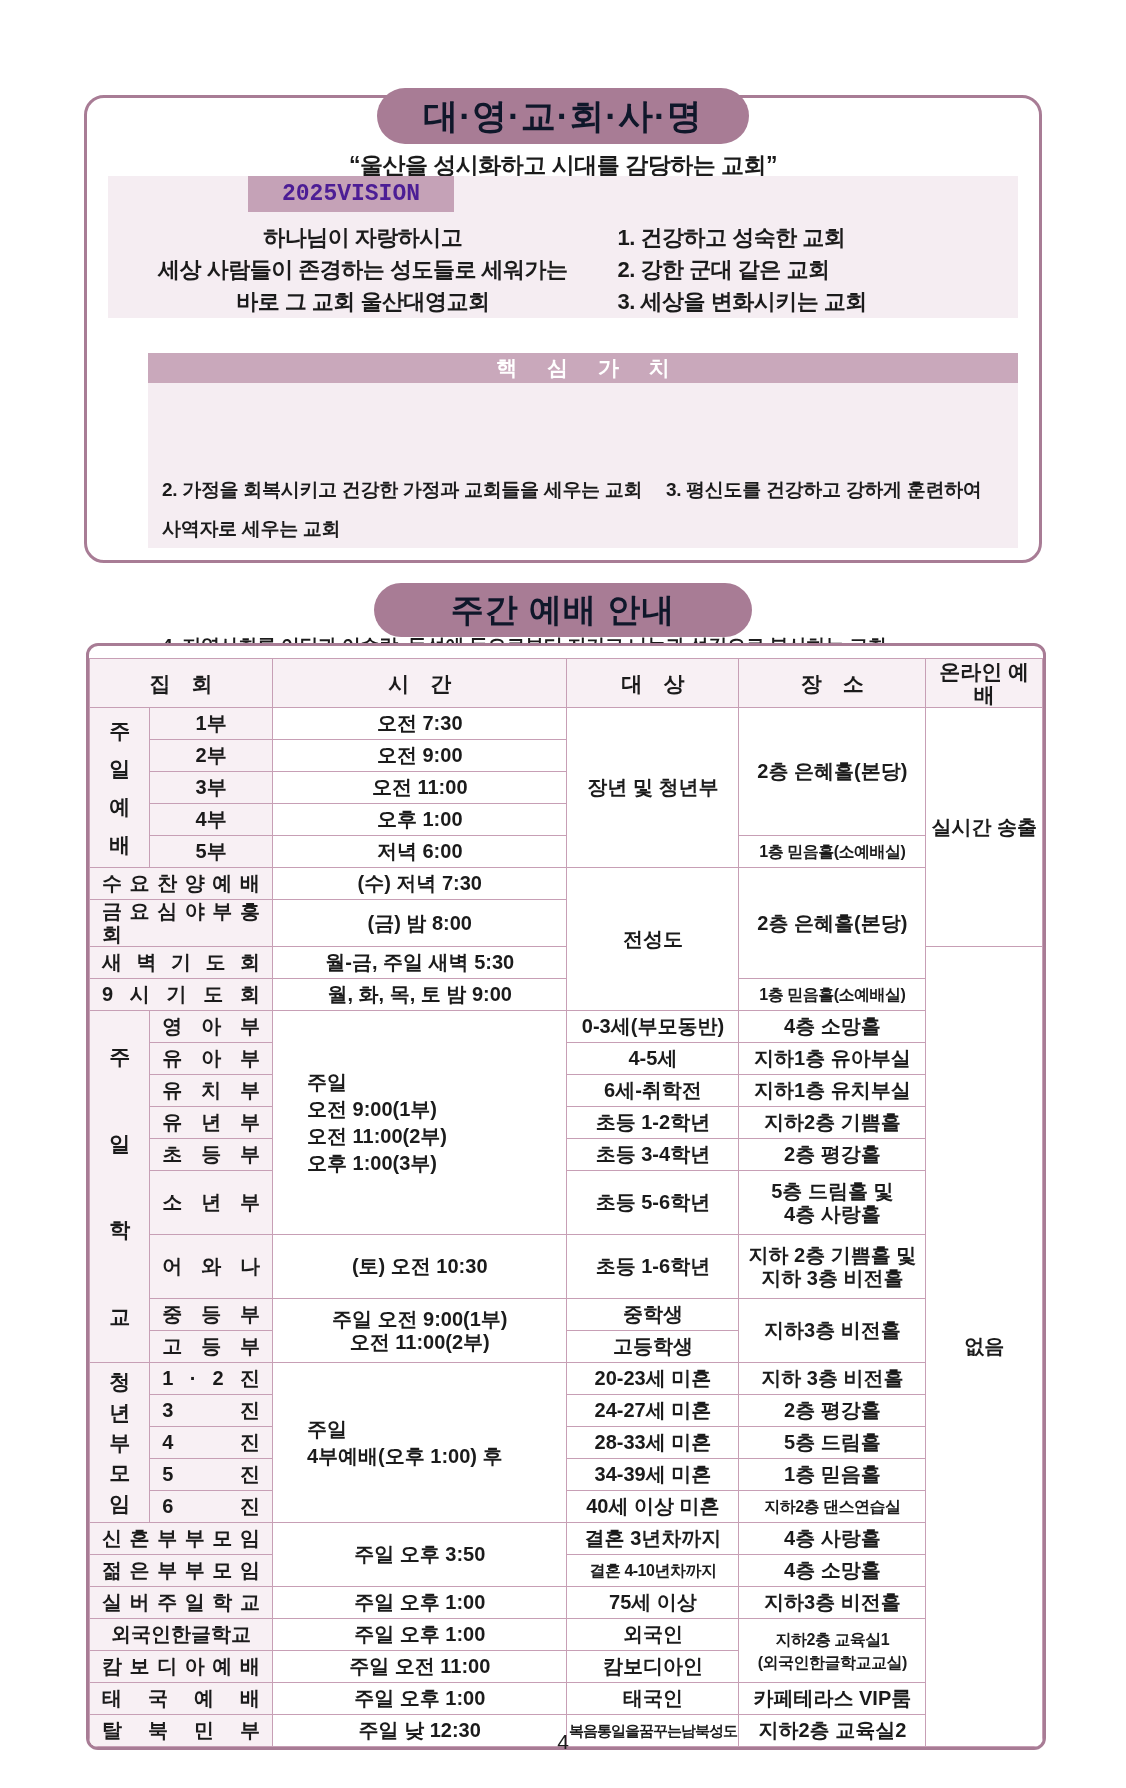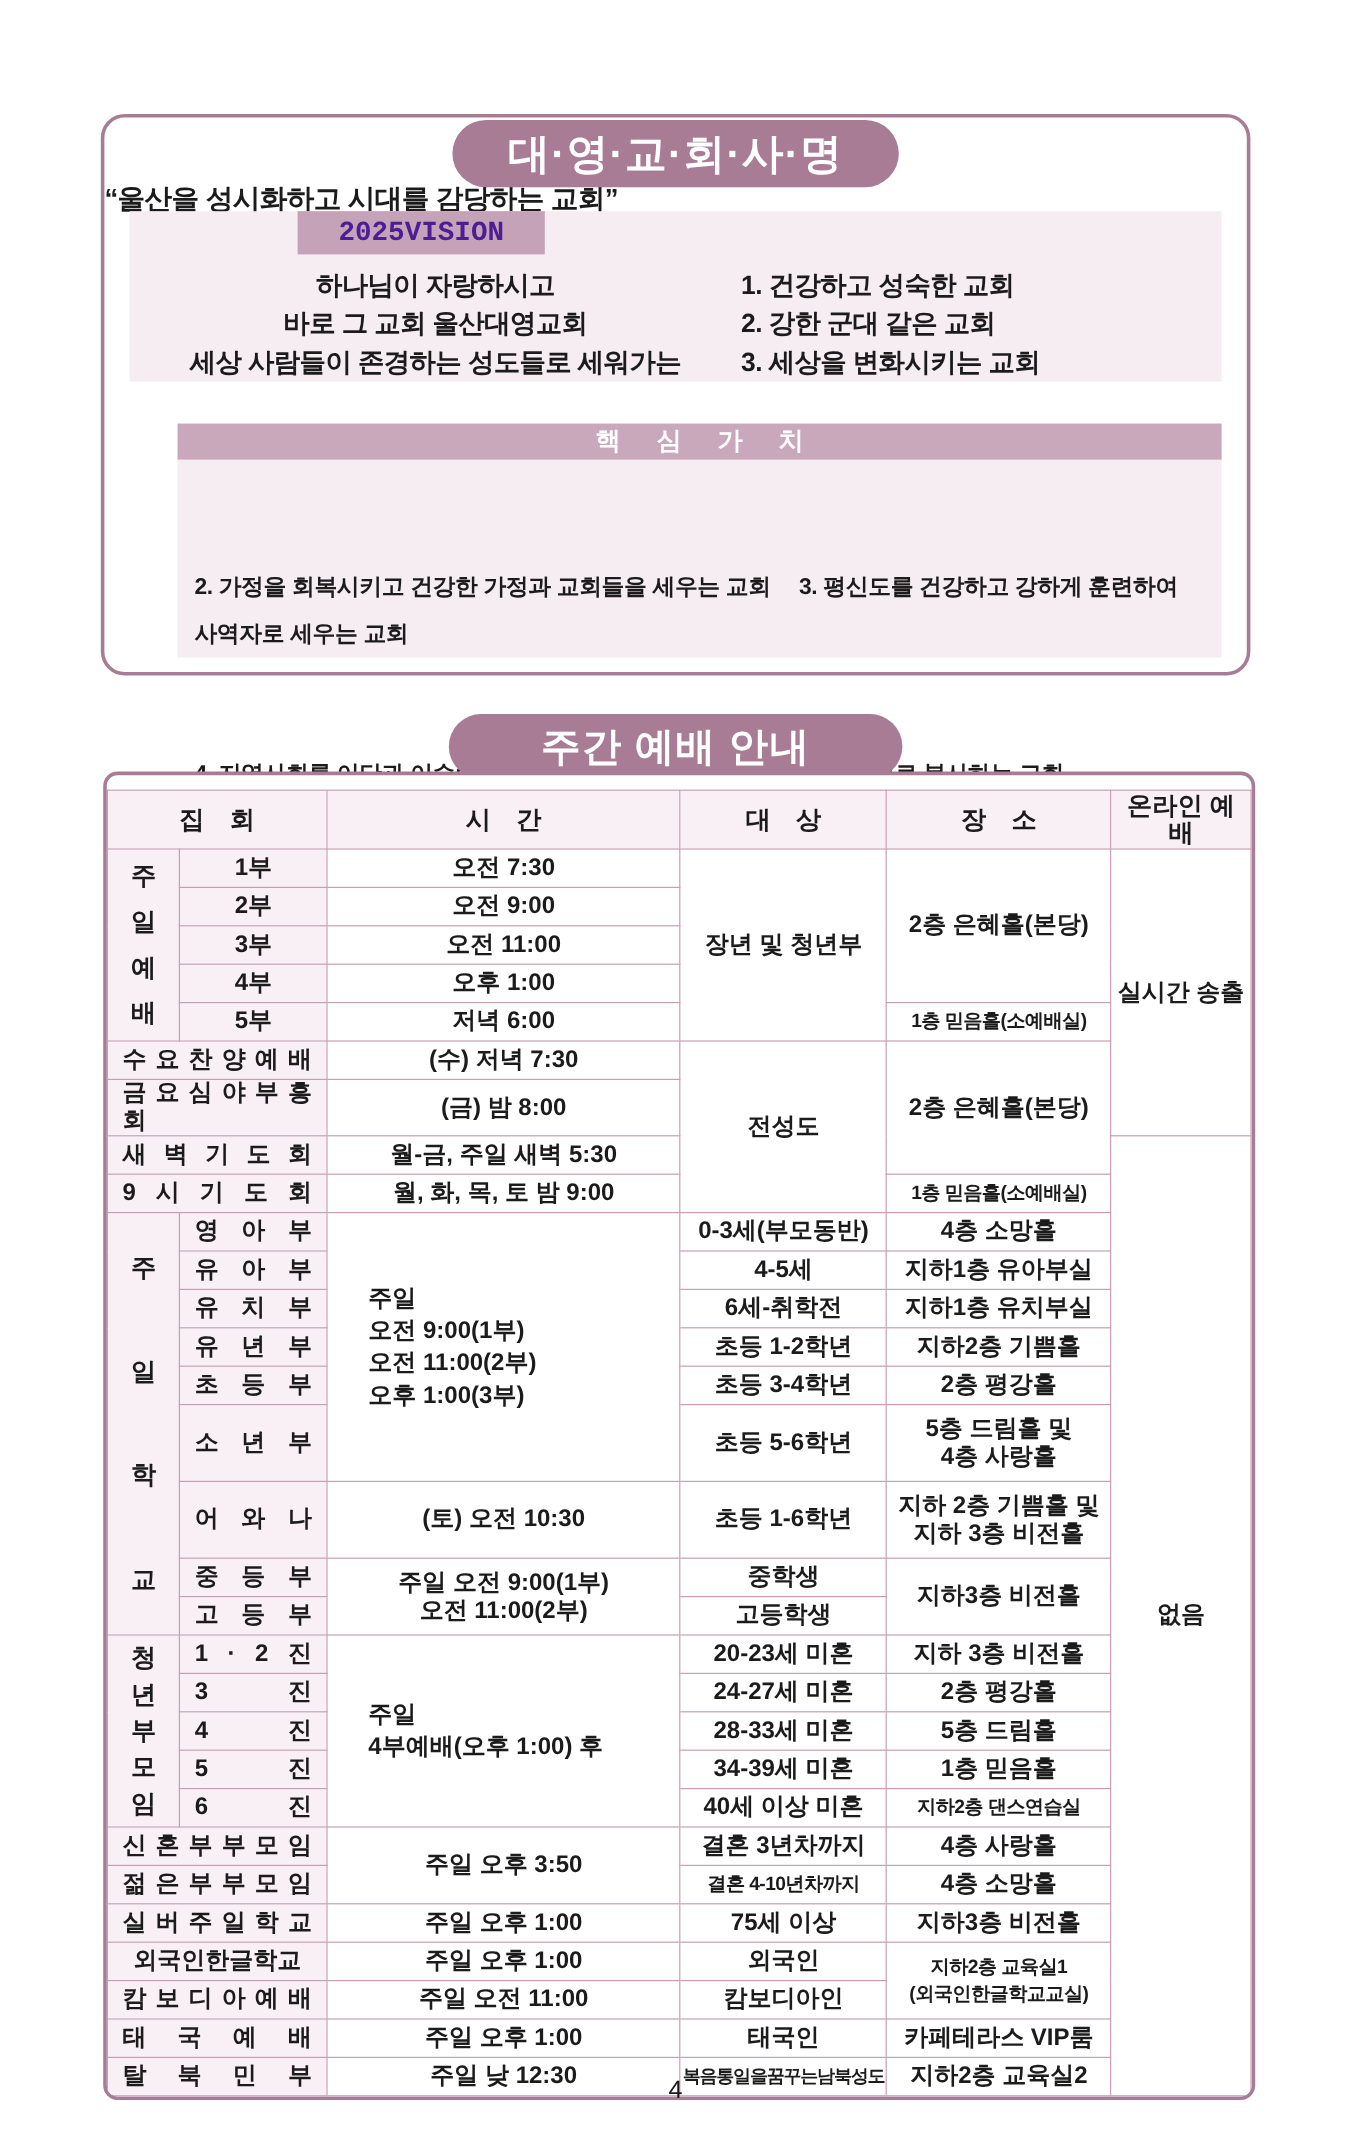--- a/index.html
+++ b/index.html
@@ -2,25 +2,25 @@
 <html><head>
 <meta charset="utf-8">
 <style>
   html,body{margin:0;padding:0;background:#fff;}
   .page{position:relative;width:1126px;height:1788px;background:#fff;
         font-family:"Liberation Sans","DejaVu Sans",sans-serif;color:#1b1b1b;overflow:hidden;}
 
   
   .mission-box{position:absolute;left:84px;top:95px;width:952px;height:462px;
                border:3px solid #a87c95;border-radius:20px;background:#fff;}
-  .pill{background:#a87c95;color:#ffffff;border-radius:34px;display:flex;
-        align-items:center;justify-content:center;font-weight:bold;margin-top:12px;}
+  .pill{background:#a87c95;color:#0f172a;border-radius:34px;display:flex;
+        align-items:center;justify-content:center;font-weight:bold;}
   .pill-title{position:absolute;top:-10px;left:50%;transform:translateX(-50%);
               width:372px;height:56px;font-size:35px;letter-spacing:1px;}
-  .subtitle{padding-top:52px;text-align:left;font-weight:bold;font-size:23px;letter-spacing:-0.5px;}
+  .subtitle{padding-top:52px;text-align:center;font-weight:bold;font-size:23px;letter-spacing:-0.5px;}
   .vision{position:absolute;top:78px;left:21px;right:21px;height:142px;background:#f5edf2;}
   .vision-label{position:absolute;top:0;left:140px;width:206px;height:36px;background:#c5a2b7;
                 color:#4c1d95;font-size:23px;font-weight:bold;display:flex;align-items:center;justify-content:center;font-family:Liberation Mono, monospace;}
   .vision-cols{display:flex;padding-top:46px;}
   .vision-left{flex:0 0 56%;text-align:center;font-size:22px;font-weight:bold;line-height:32px;letter-spacing:-0.5px;}
   .vision-right{flex:1;font-size:22px;font-weight:bold;line-height:32px;text-align:left;letter-spacing:-0.5px;}
   .core{position:absolute;top:255px;left:21px;right:21px;height:195px;background:#f5edf2;margin-left:40px;}
   .core-band{height:30px;line-height:30px;background:#c9a8bb;color:#fff;text-align:center;
              font-size:21px;font-weight:bold;letter-spacing:12px;text-indent:12px;}
   .core-list{padding:9px 14px 0;font-size:19px;font-weight:bold;line-height:39px;
@@ -58,22 +58,22 @@
 
   <div class="mission-box">
     <div class="pill pill-title">대·영·교·회·사·명</div>
     <div class="subtitle">“울산을 성시화하고 시대를 감당하는 교회”</div>
 
     <div class="vision">
       <div class="vision-label">2025VISION</div>
       <div class="vision-cols">
         <div class="vision-left">
           <div>하나님이 자랑하시고</div>
+          <div>세상 사람들이 존경하는 성도들로 세워가는</div>
           <div>바로 그 교회 울산대영교회</div>
-          <div>세상 사람들이 존경하는 성도들로 세워가는</div>
         </div>
         <div class="vision-right">
           <div>1. 건강하고 성숙한 교회</div>
           <div>2. 강한 군대 같은 교회</div>
           <div>3. 세상을 변화시키는 교회</div>
         </div>
       </div>
     </div>
 
     <div class="core">

